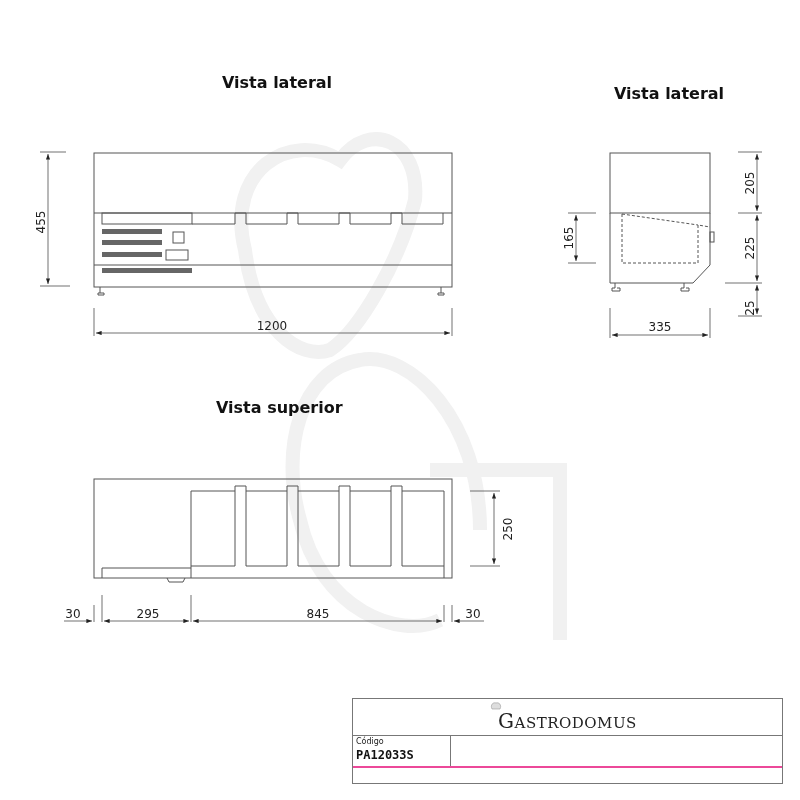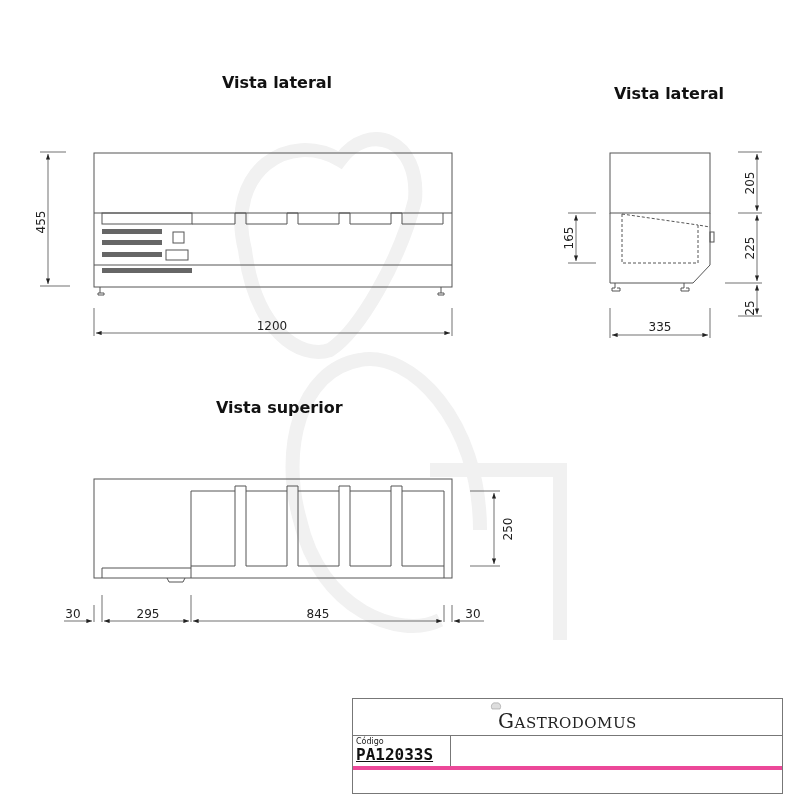--- a/index.html
+++ b/index.html
@@ -1,29 +1,29 @@
 <!DOCTYPE html>
 <html><head>
 <meta charset="utf-8">
 <style>
   html, body { margin:0; padding:0; background:#ffffff; }
   body { width:800px; height:800px; position:relative; overflow:hidden; font-family:"DejaVu Sans", sans-serif; }
   .title { position:absolute; font-weight:bold; font-size:16px; color:#111; font-family:"DejaVu Sans", sans-serif; }
   svg.drawing { position:absolute; left:0; top:0; }
   .dim { font-family:"DejaVu Sans", sans-serif; font-size:12px; fill:#222; }
-  .tb { position:absolute; left:352px; top:698px; width:431px; height:96px; border:1px solid #777; box-sizing:border-box; font-family:"DejaVu Sans", sans-serif; color:#111; background:#fff; }
+  .tb { position:absolute; left:352px; top:698px; width:431px; height:86px; border:1px solid #777; box-sizing:border-box; font-family:"DejaVu Sans", sans-serif; color:#111; background:#fff; }
   .tb-logo-row { height:36px; border-bottom:1px solid #777; position:relative; }
   .tb-logo { position:absolute; left:0; right:0; top:10px; text-align:center; font-family:"DejaVu Serif", serif; font-size:15px; letter-spacing:0.5px; color:#222; }
   .tb-logo .big { font-size:20px; }
   .tb-logo-icon { position:absolute; left:137px; top:2px; width:12px; height:10px; }
-  .tb-row2 { height:30px; border-bottom:4px solid #ec4899; display:flex; }
+  .tb-row2 { height:30px; border-bottom:2px solid #ec4899; display:flex; }
   .tb-code { width:98px; border-right:1px solid #777; padding:1px 3px; box-sizing:border-box; }
   .tb-desc { flex:1; padding:1px 3px; box-sizing:border-box; }
   .lbl { font-size:8px; color:#222; line-height:10px; }
-  .code-val { font-family:"DejaVu Sans Mono", monospace; font-weight:bold; font-size:16px; line-height:16px;text-decoration:underline; }
+  .code-val { font-family:"DejaVu Sans Mono", monospace; font-weight:bold; font-size:12px; line-height:16px; }
   .desc-val { font-size:10px; line-height:14px; }
   .tb-footer { font-size:8px; padding:6px 3px; line-height:12px; }
   .tb-footer b { font-weight:bold; }
 </style>
 </head>
 <body>
 
 <svg class="drawing" width="800" height="800" viewBox="0 0 800 800">
   <g fill="none" stroke="#f1f1f1" stroke-width="14">
     <path d="M245 250 C225 170 290 130 340 160 C370 120 420 140 415 200 C400 260 360 330 330 350 C300 360 255 330 245 250 Z"></path>

